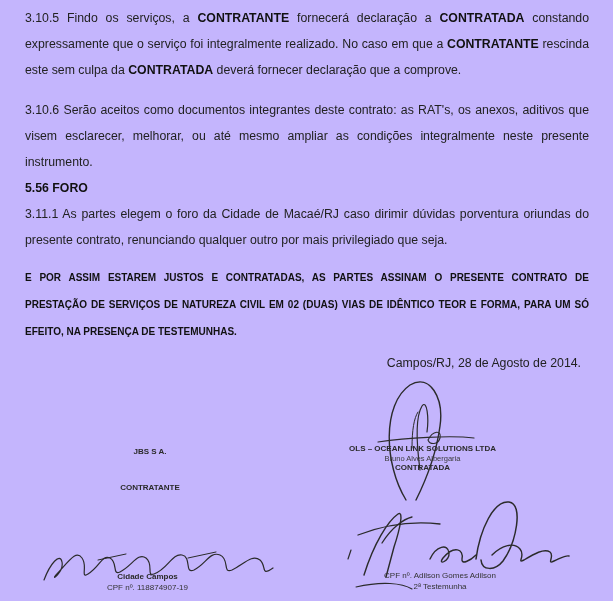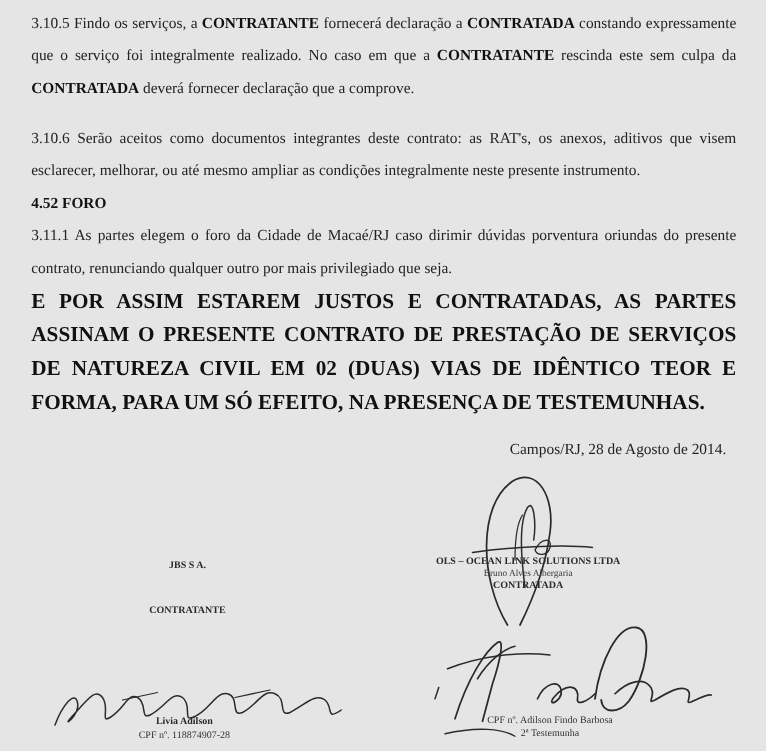--- a/index.html
+++ b/index.html
@@ -1,47 +1,47 @@
 <!DOCTYPE html>
 <html><head>
 <meta charset="utf-8">
 <style>
   html,body{margin:0;padding:0;background:#fff;}
   .page{
-    position:relative;width:613px;height:601px;background:#e5e5e5;overflow:hidden;
-    font-family:Liberation Serif, serif;color:#1e1e1e;
+    position:relative;width:613px;height:601px;background:#c4b5fd;overflow:hidden;
+    font-family:Liberation Sans, sans-serif;color:#1e1e1e;
   }
   .body-text{padding:5px 24px 0 25px;}
   .para{font-size:12.3px;line-height:26px;text-align:justify;margin:0;color:#222;}
   .para .b{font-weight:700;color:#111;}
   .gap14{margin-top:14px;}
   .gap22{margin-top:22px;}
   .heading{font-size:12.3px;line-height:26px;font-weight:700;margin:0;color:#111;}
-  .closing{font-size:17px;line-height:27px;font-weight:700;text-align:justify;margin-top:0;color:#111;}
+  .closing{font-size:10px;line-height:27px;font-weight:700;text-align:justify;margin-top:11px;color:#111;}
   .date-line{font-size:12.3px;text-align:right;margin-top:11px;padding-right:8px;color:#222;}
   .sig-layer{position:absolute;left:0;top:0;width:613px;height:601px;pointer-events:none;}
   .sig-block{position:absolute;text-align:center;}
   .sig-company{font-size:8px;font-weight:700;color:#2a2a2a;line-height:10px;}
   .sig-name{font-size:7.5px;color:#3a3a3a;line-height:9px;}
   .sig-role{font-size:8px;font-weight:700;color:#2a2a2a;line-height:10px;}
   .sig-cpf{font-size:8px;color:#333;line-height:11px;}
   svg.sig{position:absolute;}
   svg.sig path{fill:none;stroke:#2b2b2b;stroke-linecap:round;}
 </style>
 </head>
 <body>
 
 <div class="page">
 
   <div class="body-text">
     <p class="para"><span>3.10.5 Findo os serviços, a </span><span class="b">CONTRATANTE</span><span> fornecerá declaração a </span><span class="b">CONTRATADA</span><span> constando expressamente que o serviço foi integralmente realizado.  No caso em que a </span><span class="b">CONTRATANTE</span><span> rescinda este sem culpa da </span><span class="b">CONTRATADA</span><span> deverá fornecer declaração que a comprove.</span></p>
 
     <p class="para gap14">3.10.6 Serão aceitos como documentos integrantes deste contrato: as RAT's, os anexos, aditivos que visem esclarecer, melhorar, ou até mesmo ampliar as condições integralmente neste presente instrumento.</p>
 
-    <p class="heading gap22">4.52 FORO</p>
+    <p class="heading gap22">5.56 FORO</p>
 
     <p class="para">3.11.1 As partes elegem o foro da Cidade de Macaé/RJ caso dirimir dúvidas porventura oriundas do presente contrato, renunciando qualquer outro por mais privilegiado que seja.</p>
 
     <p class="closing">E POR ASSIM ESTAREM JUSTOS E CONTRATADAS, AS PARTES ASSINAM O PRESENTE CONTRATO DE PRESTAÇÃO DE SERVIÇOS DE NATUREZA CIVIL EM 02 (DUAS) VIAS DE IDÊNTICO TEOR E FORMA, PARA UM SÓ EFEITO, NA PRESENÇA DE TESTEMUNHAS.</p>
 
     <p class="date-line">Campos/RJ, 28 de Agosto de 2014.</p>
   </div>
 
   <div class="sig-layer">
 
@@ -64,34 +64,34 @@
       <div class="sig-role">CONTRATADA</div>
     </div>
 
     <svg class="sig" style="left:40px;top:542px;" width="240" height="44" viewBox="0 0 240 44">
       <path d="M4 38 C10 22 20 10 22 20 C24 30 10 40 16 33 C30 18 36 8 42 16 C48 24 40 37 48 32 C60 25 62 12 70 16 C78 20 72 34 80 30 C92 24 98 10 106 16 C114 22 106 35 114 32 C128 27 132 11 142 13 C152 15 144 32 154 28 C166 22 170 9 180 13 C190 17 182 32 192 28 C204 22 212 12 220 18 C227 24 220 35 233 26" stroke-width="1.2"></path>
       <path d="M58 18 L86 12" stroke-width="1"></path>
       <path d="M148 16 L176 10" stroke-width="1"></path>
     </svg>
 
     <div class="sig-block" style="left:80px;top:572px;width:135px;">
-      <div class="sig-role">Livia Adilson</div>
-      <div class="sig-cpf">CPF nº. 118874907-28</div>
+      <div class="sig-role">Cidade Campos</div>
+      <div class="sig-cpf">CPF nº. 118874907-19</div>
     </div>
 
     <svg class="sig" style="left:342px;top:497px;" width="228" height="96" viewBox="0 0 228 96">
       <path d="M22 78 C32 46 46 24 56 17 C62 13 58 32 52 50 L44 80" stroke-width="1.4"></path>
       <path d="M40 46 C50 30 62 22 70 20" stroke-width="1.3"></path>
       <path d="M16 38 C42 28 72 24 98 27" stroke-width="1.3"></path>
       <path d="M88 62 C94 49 106 46 107 56 C108 64 95 69 101 61 C112 48 122 52 120 62 C119 68 128 64 134 58" stroke-width="1.4"></path>
       <path d="M134 62 C138 32 152 3 167 5 C182 7 174 46 161 64 C153 74 140 74 139 63" stroke-width="1.5"></path>
       <path d="M150 58 C160 48 172 45 178 52 C184 59 174 67 182 63 C192 57 202 51 208 55 C213 59 204 68 212 64 C219 61 224 58 227 59" stroke-width="1.4"></path>
       <path d="M6 62 L9 53" stroke-width="1.2"></path>
       <path d="M14 90 C40 84 60 86 70 92" stroke-width="1.1"></path>
     </svg>
 
     <div class="sig-block" style="left:360px;top:570px;width:160px;">
-      <div class="sig-cpf">CPF nº. Adilson Findo Barbosa</div>
+      <div class="sig-cpf">CPF nº. Adilson Gomes Adilson</div>
       <div class="sig-cpf">2ª Testemunha</div>
     </div>
 
   </div>
 </div>
 
 </body></html>

